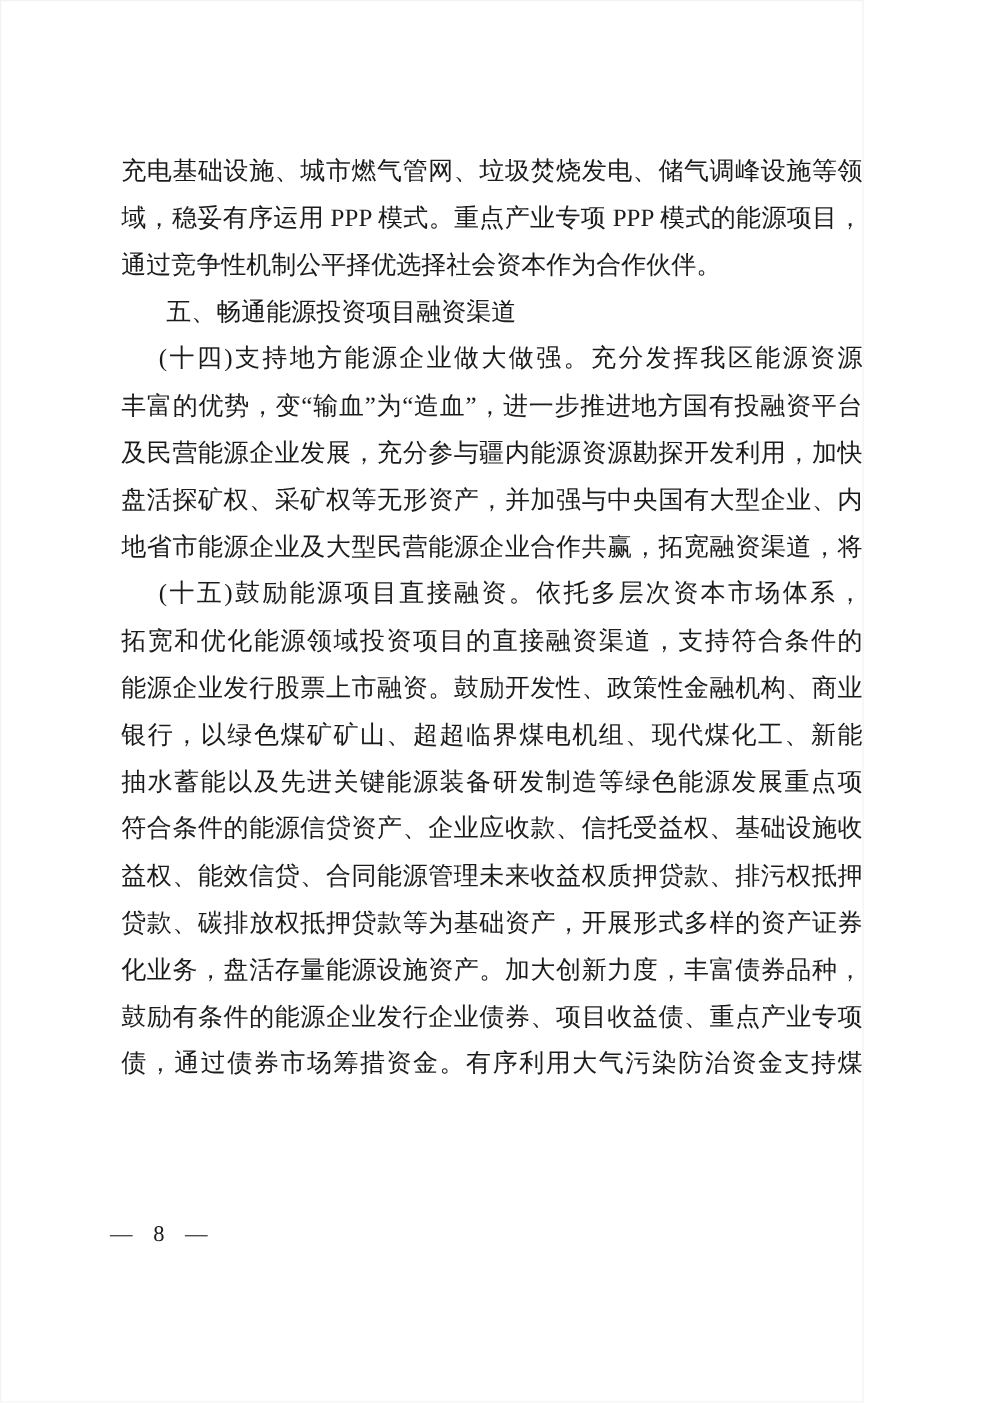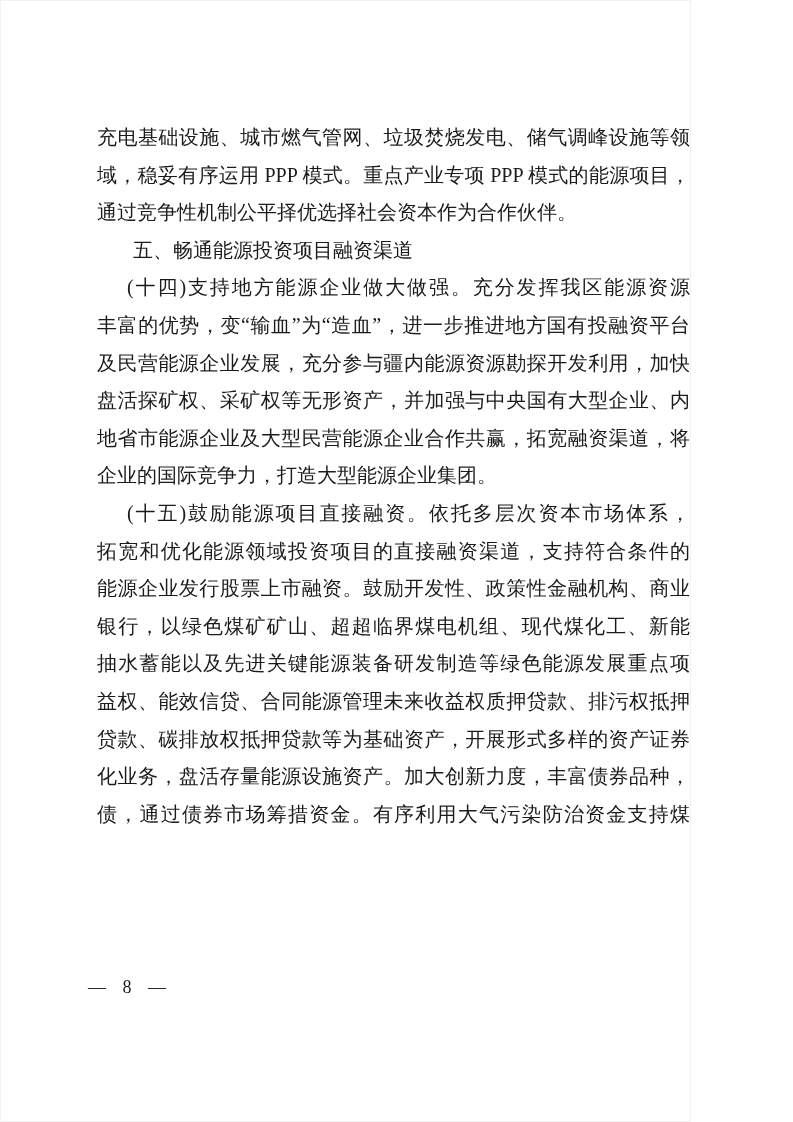--- a/index.html
+++ b/index.html
@@ -56,25 +56,26 @@
   <div class="content">
     <div class="line j">充电基础设施、城市燃气管网、垃圾焚烧发电、储气调峰设施等领</div>
     <div class="line j">域，稳妥有序运用 PPP 模式。重点产业专项 PPP 模式的能源项目，</div>
     <div class="line">通过竞争性机制公平择优选择社会资本作为合作伙伴。</div>
     <div class="line ih">五、畅通能源投资项目融资渠道</div>
     <div class="line ip j">(十四)支持地方能源企业做大做强。充分发挥我区能源资源</div>
     <div class="line j">丰富的优势，变“输血”为“造血”，进一步推进地方国有投融资平台</div>
     <div class="line j">及民营能源企业发展，充分参与疆内能源资源勘探开发利用，加快</div>
     <div class="line j">盘活探矿权、采矿权等无形资产，并加强与中央国有大型企业、内</div>
     <div class="line j">地省市能源企业及大型民营能源企业合作共赢，拓宽融资渠道，将</div>
-    <div class="line">企业的国际竞争力，打造大型能源企业集团。</div>
     <div class="line ip j">(十五)鼓励能源项目直接融资。依托多层次资本市场体系，</div>
     <div class="line j">拓宽和优化能源领域投资项目的直接融资渠道，支持符合条件的</div>
     <div class="line j">能源企业发行股票上市融资。鼓励开发性、政策性金融机构、商业</div>
     <div class="line j">银行，以绿色煤矿矿山、超超临界煤电机组、现代煤化工、新能源、</div>
     <div class="line j">抽水蓄能以及先进关键能源装备研发制造等绿色能源发展重点项</div>
+    <div class="line j">符合条件的能源信贷资产、企业应收款、信托受益权、基础设施收</div>
     <div class="line j">益权、能效信贷、合同能源管理未来收益权质押贷款、排污权抵押</div>
     <div class="line j">贷款、碳排放权抵押贷款等为基础资产，开展形式多样的资产证券</div>
     <div class="line j">化业务，盘活存量能源设施资产。加大创新力度，丰富债券品种，</div>
+    <div class="line j">鼓励有条件的能源企业发行企业债券、项目收益债、重点产业专项</div>
     <div class="line j">债，通过债券市场筹措资金。有序利用大气污染防治资金支持煤</div>
   </div>
   <div class="footer">— 8 —</div>
 </div>
 
 </body></html>

